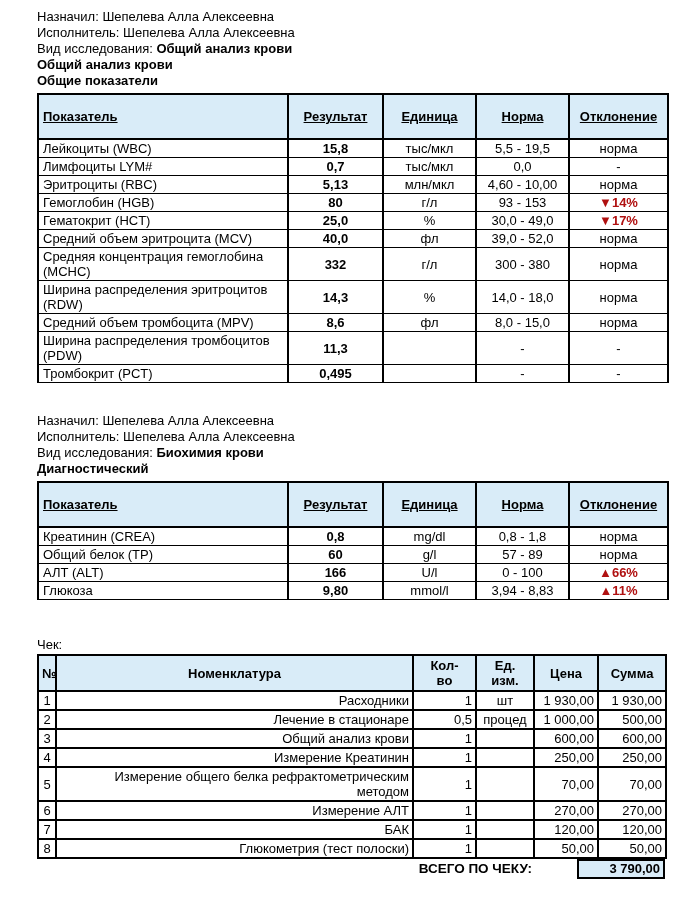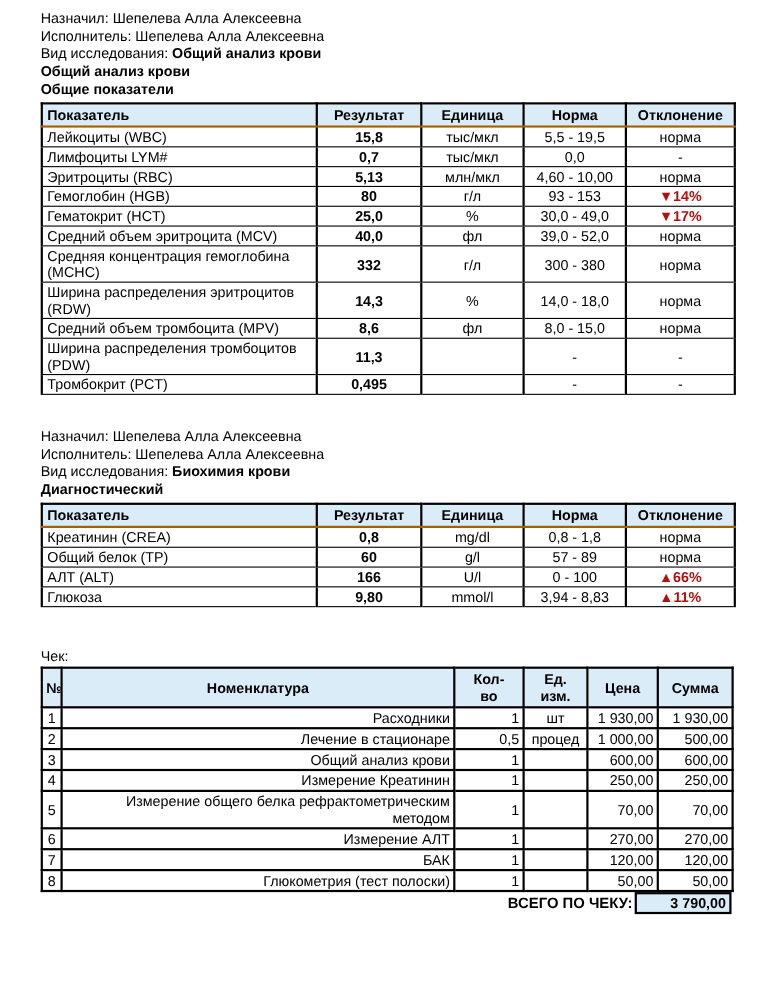--- a/index.html
+++ b/index.html
@@ -17,22 +17,22 @@
   table { border-collapse:collapse; table-layout:fixed; }
   table.lab { width:630px; margin-top:4px; }
   table.lab th, table.lab td {
     border-left:2px solid #000; border-right:2px solid #000;
     border-top:1px solid #000; border-bottom:1px solid #000;
     padding:1px 4px; font-size:13px; line-height:15px;
     text-align:center; vertical-align:middle; overflow:hidden;
   }
   table.lab thead th {
     background:var(--header-bg,#d9ecf8);
-    border-top:2px solid #000; border-bottom:2px solid #a16207;
-    font-weight:bold; padding:2px 4px;
+    border-top:2px solid #000; border-bottom:2px solid #000000;
+    font-weight:bold; padding:14px 4px;text-decoration:underline;
   }
   table.lab th.al, table.lab td.al { text-align:left; }
   td.result { font-weight:bold; }
   td.dev.alert { color:var(--alert-red,#b01010); font-weight:bold; }
 
   .check-label { font-size:13px; line-height:16px; margin-top:37px; }
   table.receipt { width:628px; margin-top:1px; }
   table.receipt th, table.receipt td {
     border:2px solid #000;
     padding:1px 3px; font-size:13px; line-height:15px;
@@ -41,21 +41,21 @@
   table.receipt thead th {
     background:var(--header-bg,#d9ecf8);
     font-weight:bold; text-align:center; white-space:pre-line; padding:2px 3px;
   }
   table.receipt td.num { text-align:center; padding:1px 1px; }
   table.receipt td.nomen { text-align:right; }
   table.receipt td.qty { text-align:right; }
   table.receipt td.unit { text-align:center; }
   table.receipt td.money { text-align:right; }
 
-  .total-row { width:628px; display:flex; justify-content:flex-end; align-items:stretch; }
+  .total-row { width:628px; display:flex; justify-content:flex-end; align-items:stretch;gap:43px; }
   .total-label { font-size:13.5px; font-weight:bold; line-height:20px; padding-right:2px; }
   .total-value {
     box-sizing:border-box; width:88px;
     background:var(--header-bg,#d9ecf8);
     border:2px solid #000; font-weight:bold; font-size:13px;
     text-align:right; padding:1px 3px; line-height:14px;
   }
   .spacer-30 { height:30px; }
 </style>
 </head>

